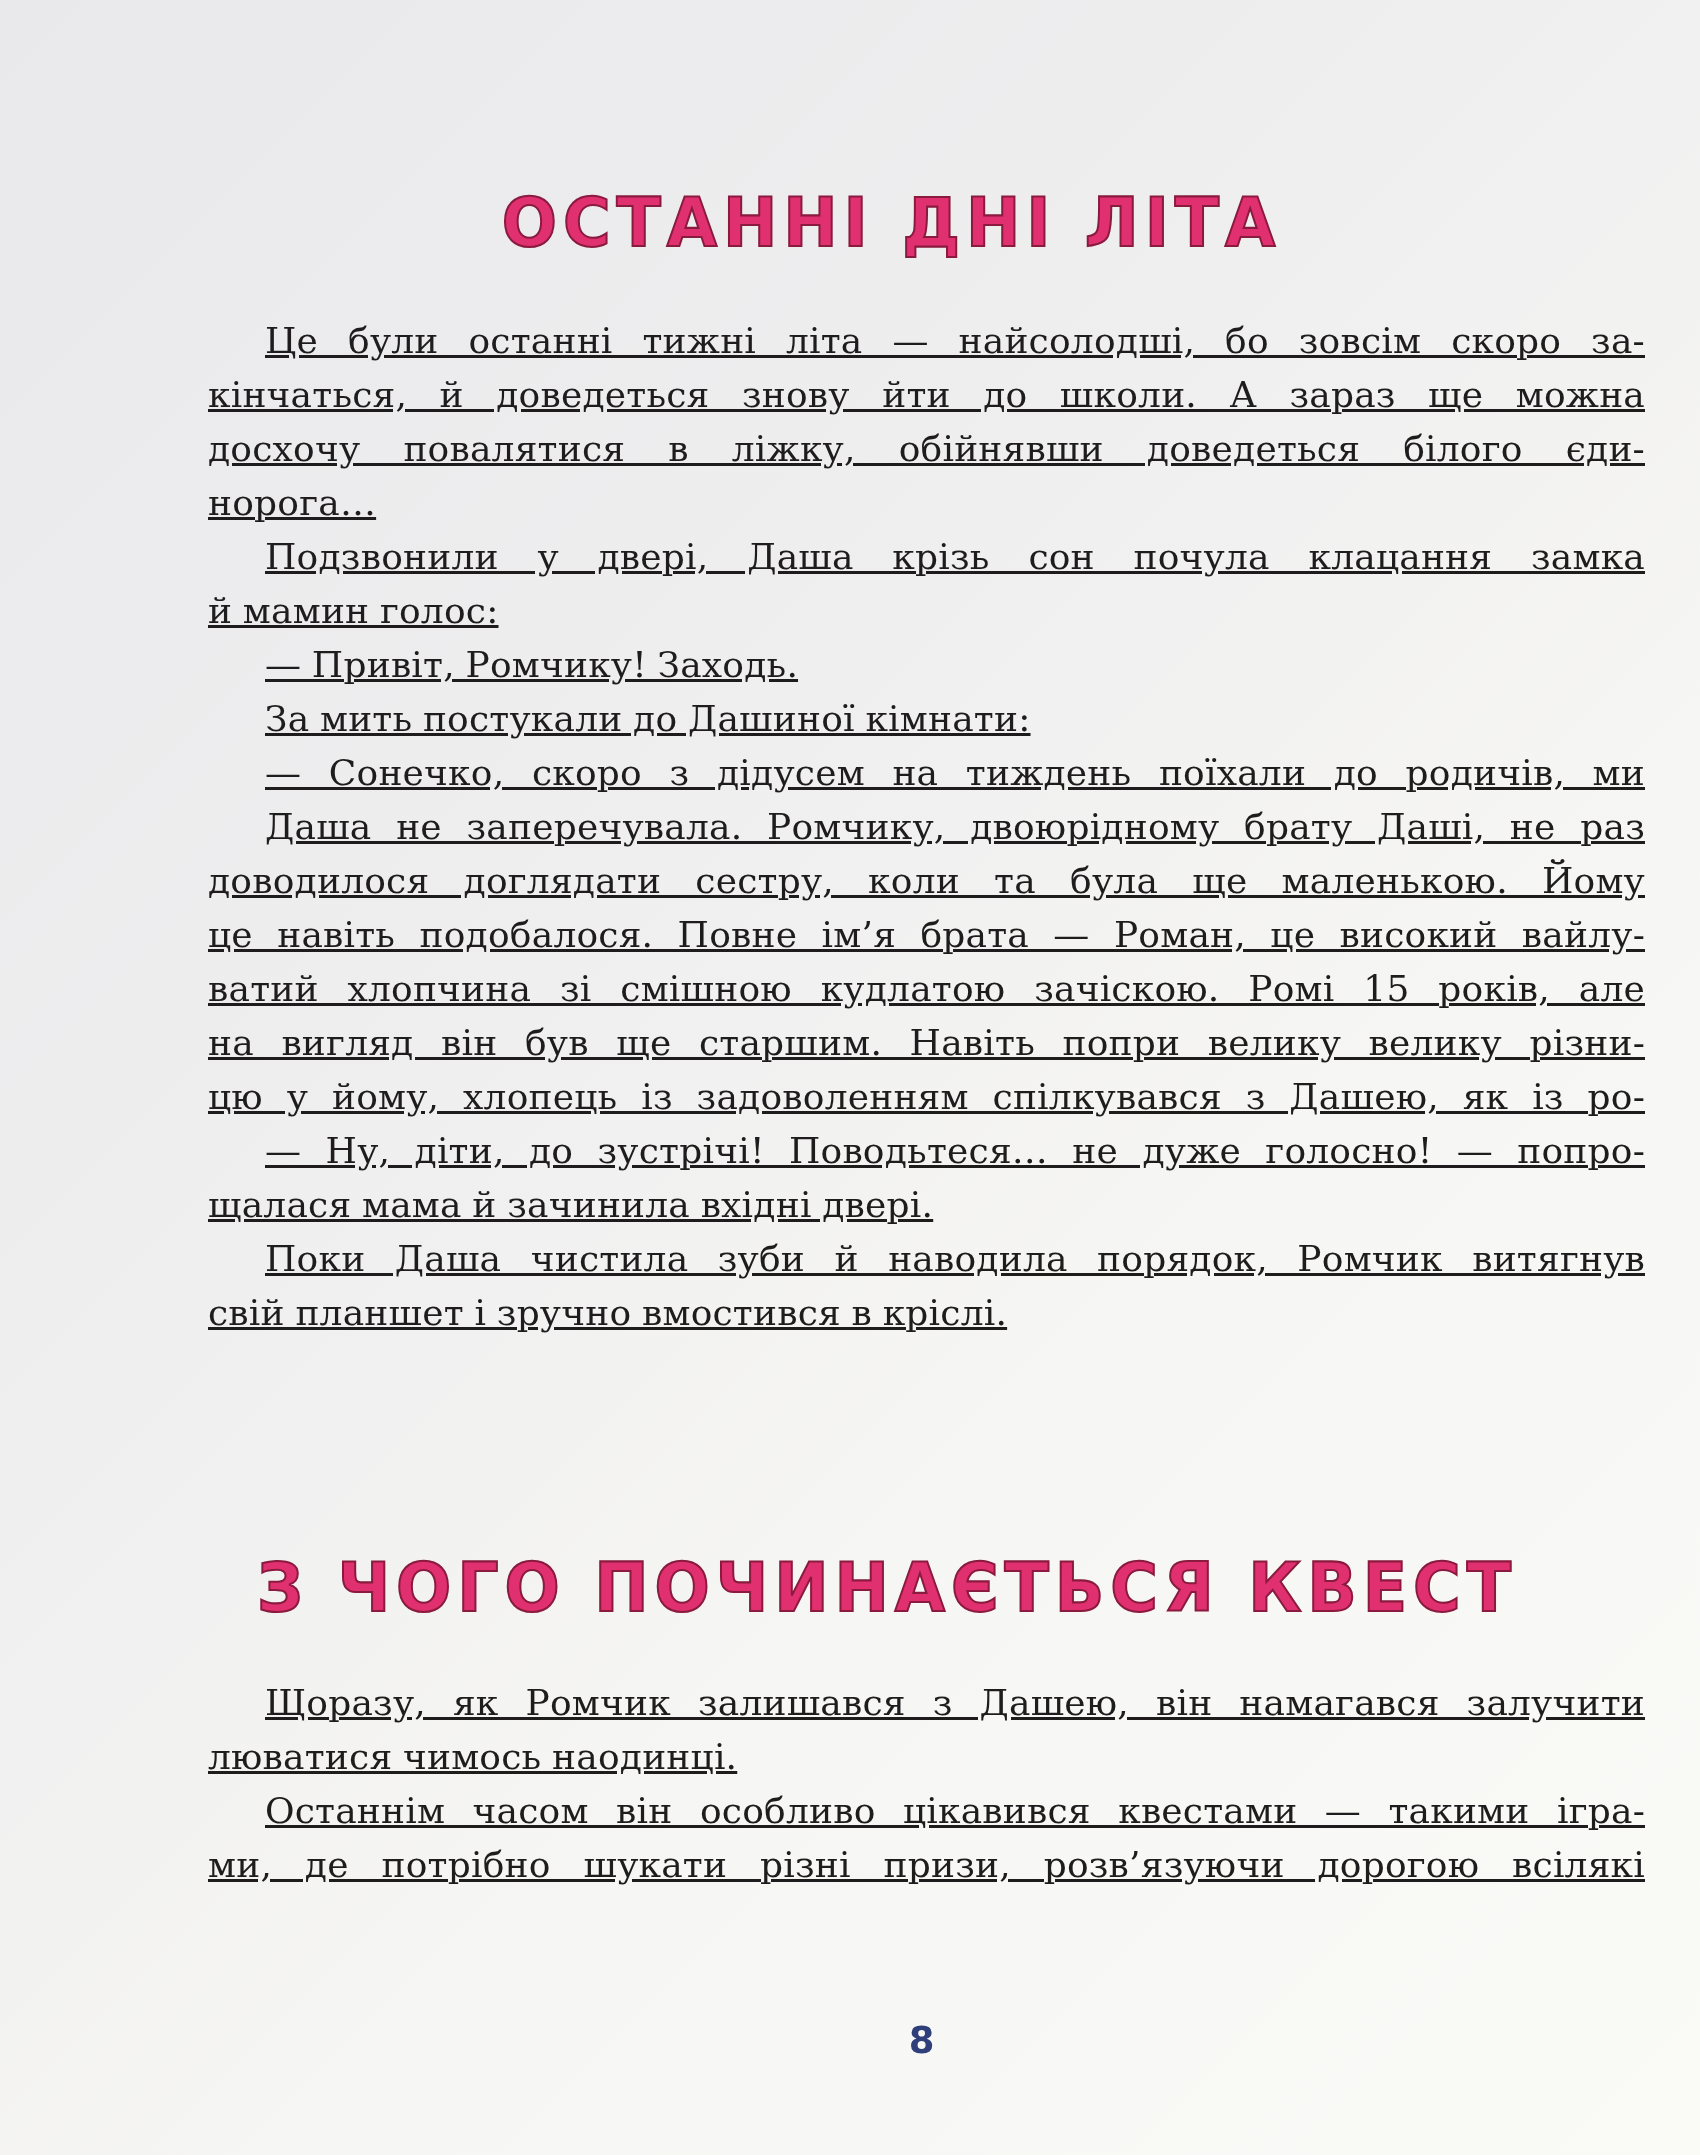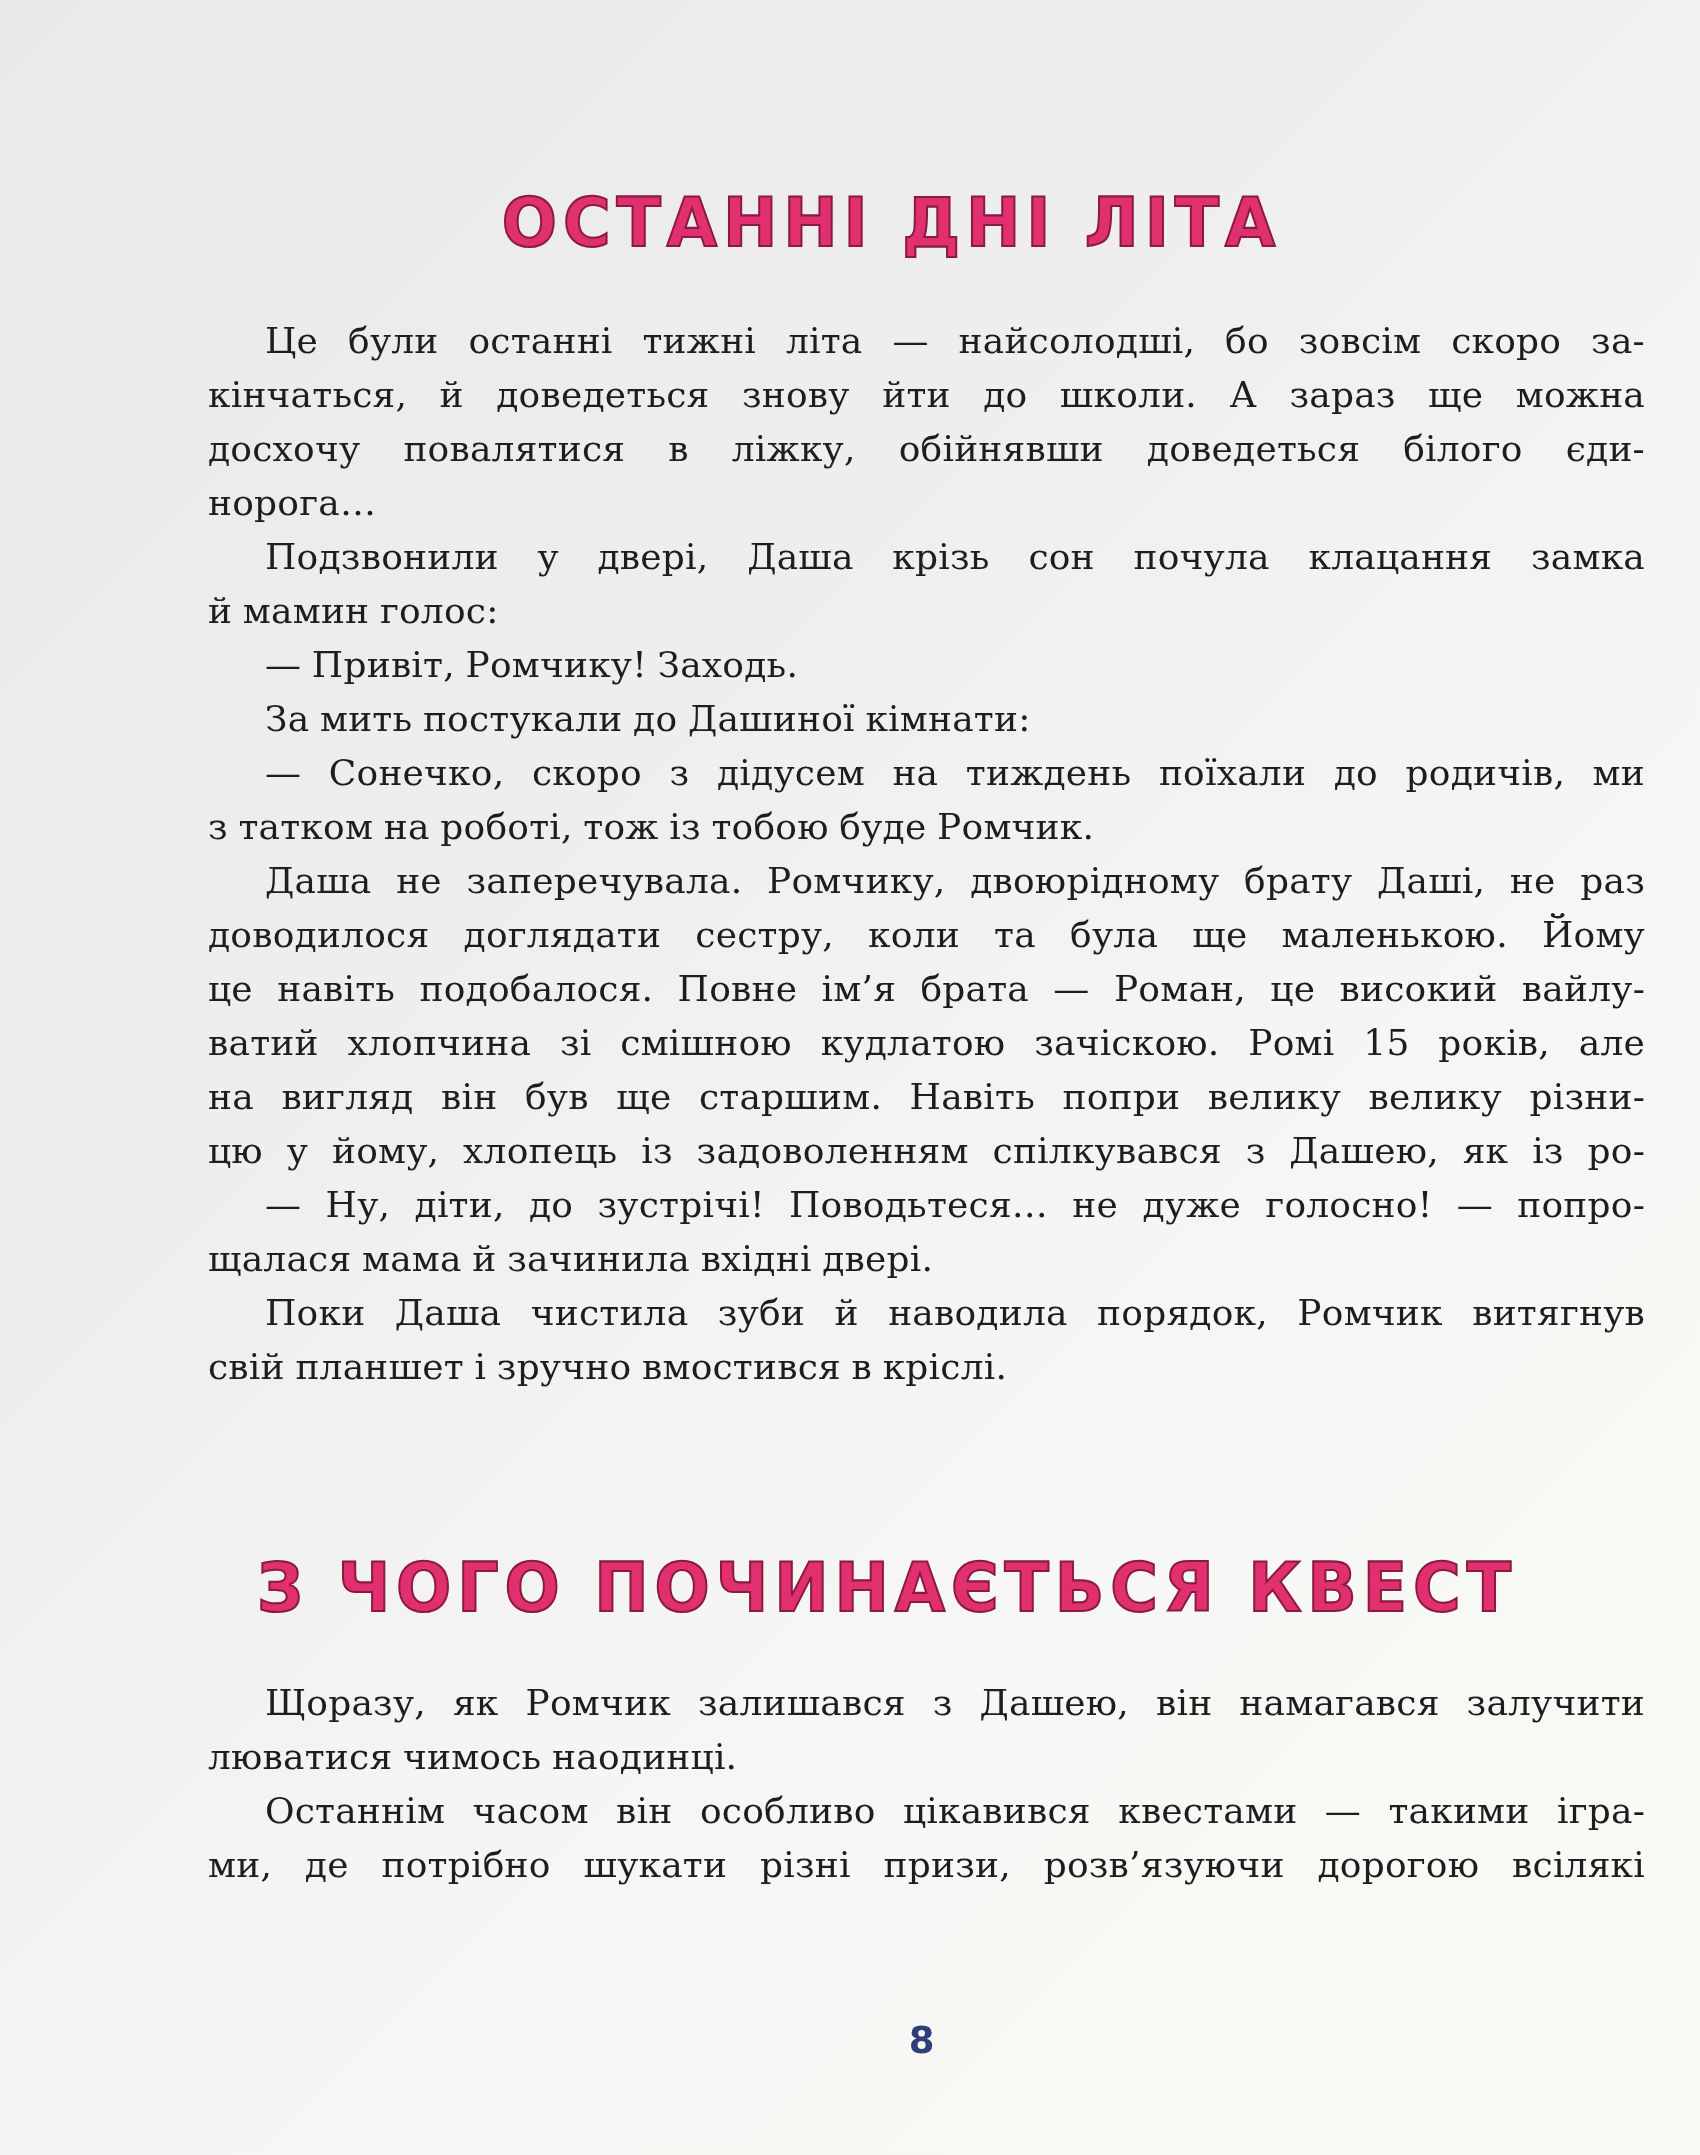--- a/index.html
+++ b/index.html
@@ -56,20 +56,21 @@
     }
     .block-1 { top: 314px; }
     .block-2 { top: 1676px; }
     .line {
       display: block;
       white-space: nowrap;
       height: 54px;
       text-align: justify;
       text-align-last: justify;
       overflow: visible;
+      text-decoration: underline;
     }
     .line.last {
       text-align-last: left;
     }
     .line.indent {
       padding-left: 57px;
     }
     .page-number {
       position: absolute;
       top: 2019px;
@@ -93,21 +94,20 @@
   <div class="text-block block-1" id="block-0">
       <span class="line indent">Це були останні тижні літа — найсолодші, бо зовсім скоро за-</span>
       <span class="line">кінчаться, й доведеться знову йти до школи. А зараз ще можна</span>
       <span class="line">досхочу повалятися в ліжку, обійнявши доведеться білого єди-</span>
       <span class="line last">норога…</span>
       <span class="line indent">Подзвонили у двері, Даша крізь сон почула клацання замка</span>
       <span class="line last">й мамин голос:</span>
       <span class="line indent last">— Привіт, Ромчику! Заходь.</span>
       <span class="line indent last">За мить постукали до Дашиної кімнати:</span>
       <span class="line indent">— Сонечко, скоро з дідусем на тиждень поїхали до родичів, ми</span>
-      <span class="line last">з татком на роботі, тож із тобою буде Ромчик.</span>
       <span class="line indent">Даша не заперечувала. Ромчику, двоюрідному брату Даші, не раз</span>
       <span class="line">доводилося доглядати сестру, коли та була ще маленькою. Йому</span>
       <span class="line">це навіть подобалося. Повне ім’я брата — Роман, це високий вайлу-</span>
       <span class="line">ватий хлопчина зі смішною кудлатою зачіскою. Ромі 15 років, але</span>
       <span class="line">на вигляд він був ще старшим. Навіть попри велику велику різни-</span>
       <span class="line">цю у йому, хлопець із задоволенням спілкувався з Дашею, як із ро-</span>
       <span class="line indent">— Ну, діти, до зустрічі! Поводьтеся… не дуже голосно! — попро-</span>
       <span class="line last">щалася мама й зачинила вхідні двері.</span>
       <span class="line indent">Поки Даша чистила зуби й наводила порядок, Ромчик витягнув</span>
       <span class="line last">свій планшет і зручно вмостився в кріслі.</span>

